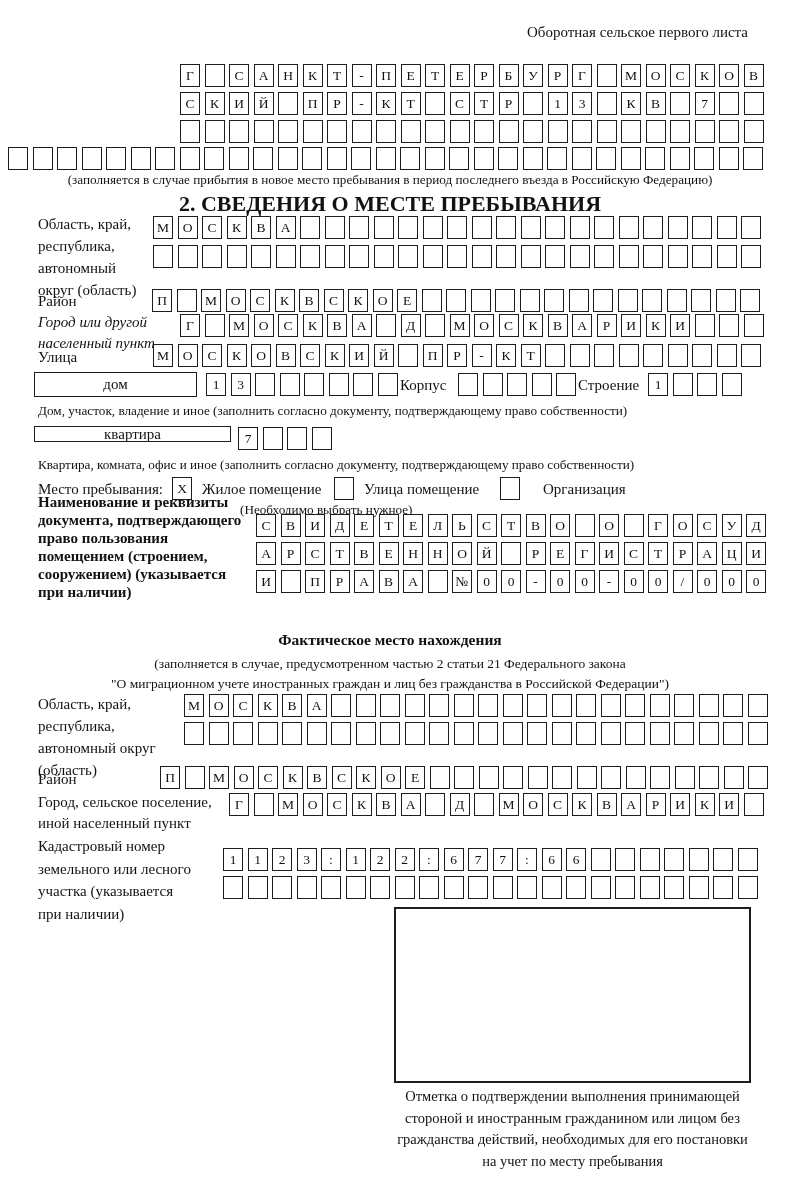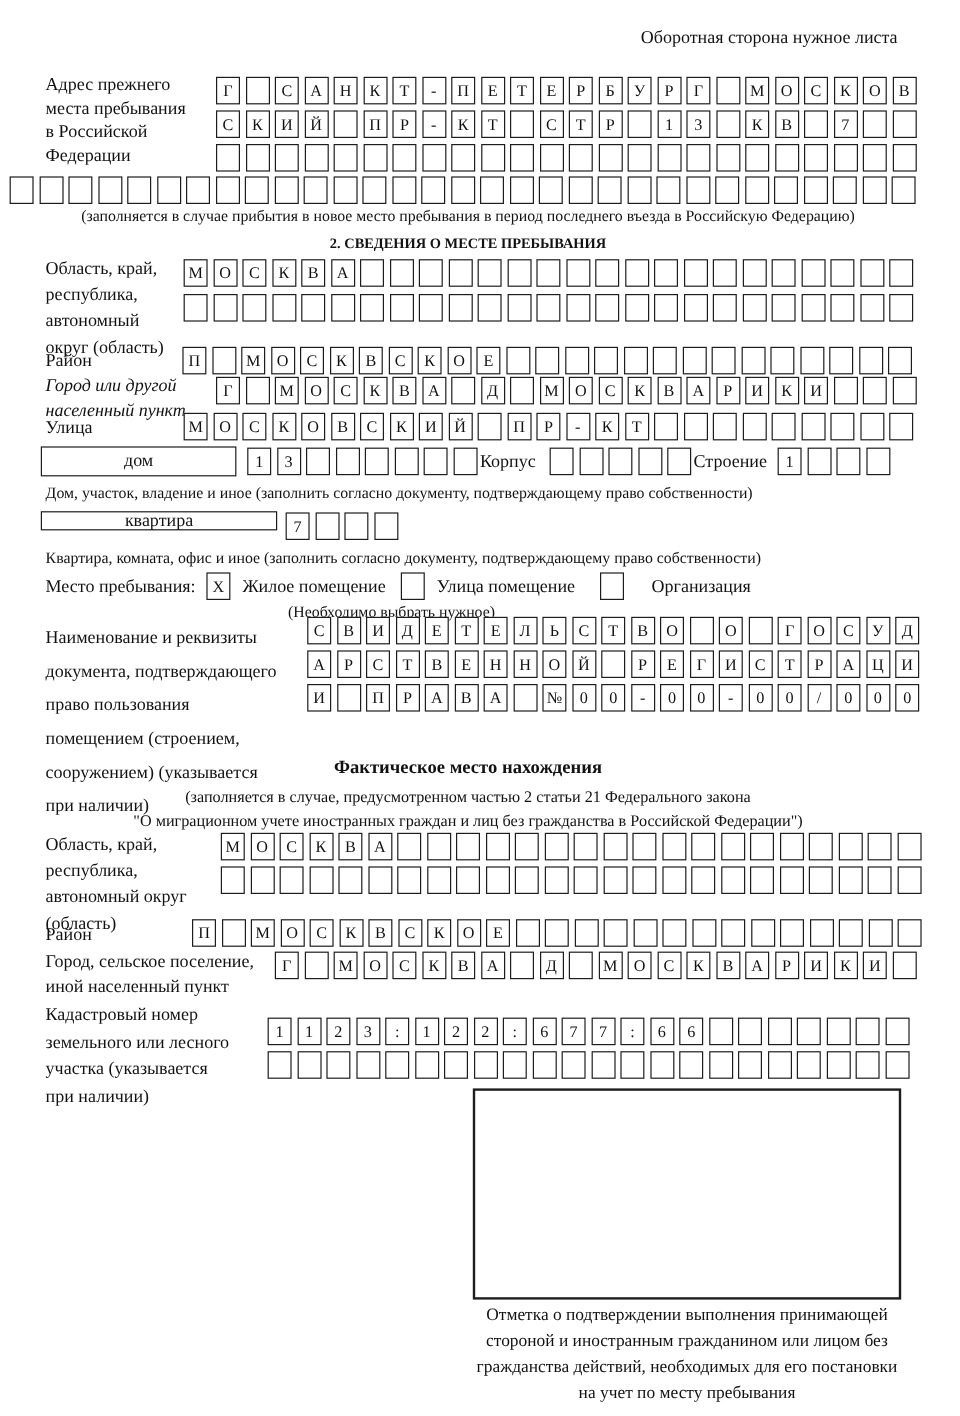--- a/index.html
+++ b/index.html
@@ -16,26 +16,22 @@
         font-size:13.5px;line-height:1;}
   .bigbox{position:absolute;box-sizing:border-box;border:1.7px solid #1d1d1d;background:#fff;
         display:flex;align-items:center;justify-content:center;font-size:15px;}
   .stamp{position:absolute;box-sizing:border-box;border:2px solid #1d1d1d;background:#fff;}
 </style>
 </head>
 <body>
 
 <div id="page">
 
-  <div class="lbl" style="left:440px;top:22px;width:308px;text-align:right;">Оборотная сторона нужное листа</div>
-
-  <div class="lbl" style="left:38px;top:62px;line-height:19.5px;">Адрес прежнего
-места пребывания
-в Российской
-Федерации</div>
+  <div class="lbl" style="left:440px;top:22px;width:308px;text-align:right;">Оборотная сельское первого листа</div>
+
   <div class="cellrow" style="left:180px;top:64px;">
       <div class="cell">Г</div>
       <div class="cell"></div>
       <div class="cell">С</div>
       <div class="cell">А</div>
       <div class="cell">Н</div>
       <div class="cell">К</div>
       <div class="cell">Т</div>
       <div class="cell">-</div>
       <div class="cell">П</div>
@@ -135,21 +131,21 @@
       <div class="cell"></div>
       <div class="cell"></div>
       <div class="cell"></div>
       <div class="cell"></div>
       <div class="cell"></div>
       <div class="cell"></div>
       <div class="cell"></div>
     </div>
   <div class="cap center" style="top:172px;">(заполняется в случае прибытия в новое место пребывания в период последнего въезда в Российскую Федерацию)</div>
 
-  <div class="lbl bold center" style="top:193px;font-size:12px;">2. СВЕДЕНИЯ О МЕСТЕ ПРЕБЫВАНИЯ</div>
+  <div class="lbl bold center" style="top:193px;font-size:22px;">2. СВЕДЕНИЯ О МЕСТЕ ПРЕБЫВАНИЯ</div>
 
   <div class="lbl" style="left:38px;top:213px;line-height:22px;">Область, край,
 республика,
 автономный
 округ (область)</div>
   <div class="cellrow" style="left:153px;top:216px;">
       <div class="cell">М</div>
       <div class="cell">О</div>
       <div class="cell">С</div>
       <div class="cell">К</div>
@@ -335,21 +331,21 @@
   <div class="cellrow" style="left:334px;top:477px;">
       <div class="cell"></div>
     </div>
   <div class="lbl" style="left:364px;top:479px;">Улица помещение</div>
   <div class="cellrow" style="left:500px;top:477px;">
       <div class="cell"></div>
     </div>
   <div class="lbl" style="left:543px;top:479px;text-align:right;">Организация</div>
   <div class="cap" style="left:240px;top:502px;font-family:Liberation Serif, serif;">(Необходимо выбрать нужное)</div>
 
-  <div class="lbl" style="left:38px;top:518px;line-height:28px;">Наименование и реквизиты
+  <div class="lbl" style="left:38px;top:493px;line-height:18px;font-weight:bold;">Наименование и реквизиты
 документа, подтверждающего
 право пользования
 помещением (строением,
 сооружением) (указывается
 при наличии)</div>
   <div class="cellrow" style="left:256px;top:514px;">
       <div class="cell">С</div>
       <div class="cell">В</div>
       <div class="cell">И</div>
       <div class="cell">Д</div>

